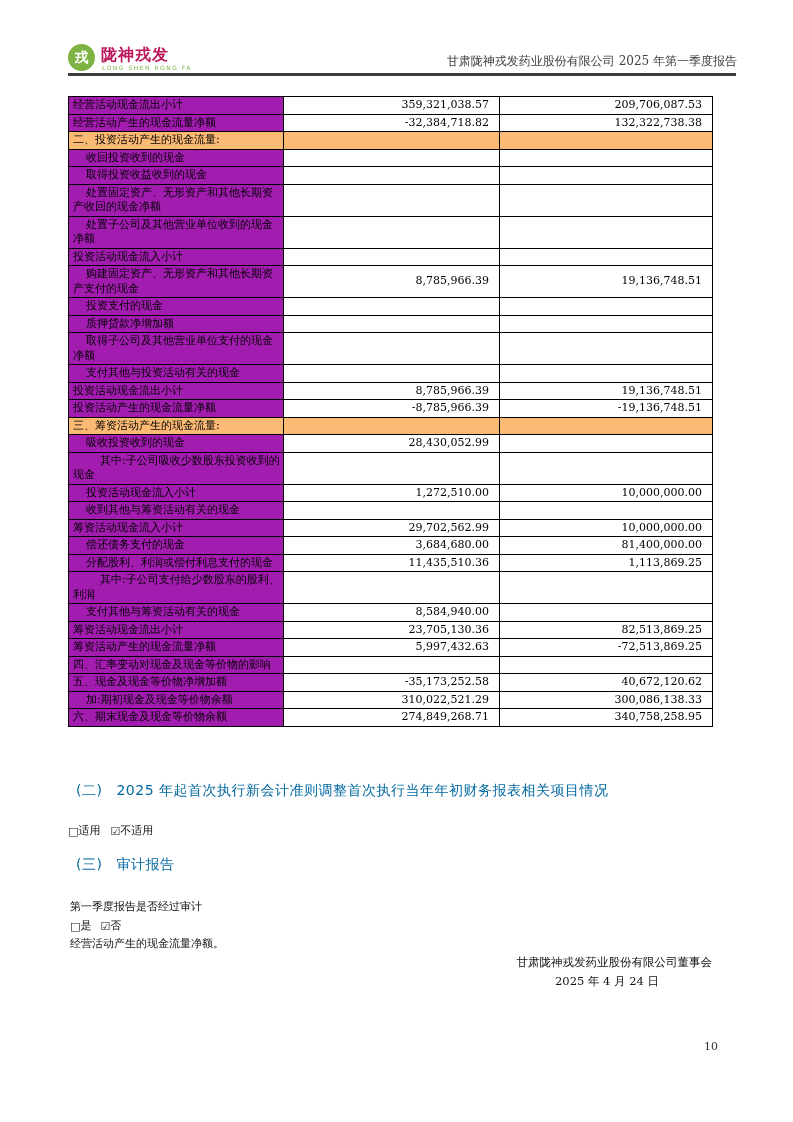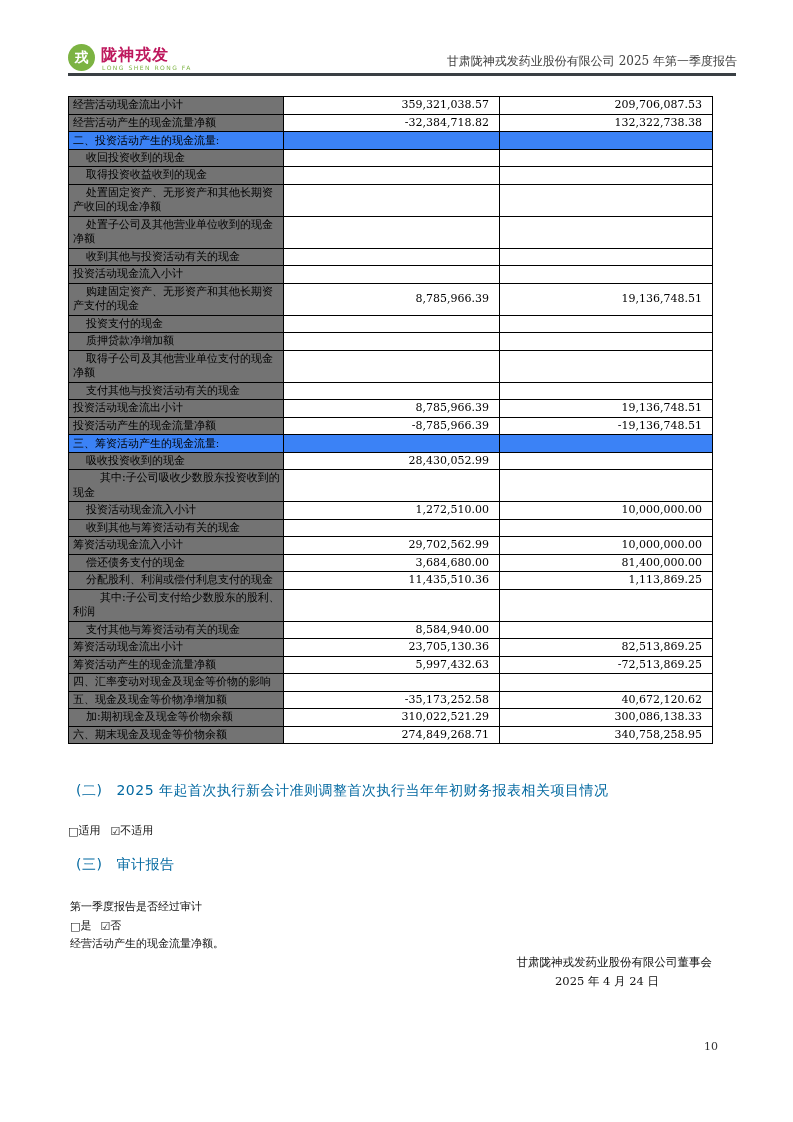--- a/index.html
+++ b/index.html
@@ -44,23 +44,23 @@
   }
   
   table.cf {
     position: absolute; top: 96px; left: 68px;
     width: 644px;
     border-collapse: collapse;
     font-size: 11px; line-height: 14.5px;
     table-layout: fixed;
   }
   table.cf td { border: 1px solid #000; vertical-align: middle; }
-  td.lbl { background: #737373; padding: 1px 2px 1px 4px; }
+  td.lbl { background: #a21caf; padding: 1px 2px 1px 4px; }
   td.num { background: #fff; text-align: right; padding: 1px 10px 1px 2px; }
-  tr.sec td { background: #3b82f6; font-family: Liberation Serif, serif; }
+  tr.sec td { background: #fdba74; }
   .ind0 { text-indent: 0; }
   .ind1 { text-indent: 13px; }
   .ind2 { text-indent: 27px; }
   
   .sec-heading {
     position: absolute; left: 76px;
     font-family: "DejaVu Sans", sans-serif;
     font-weight: normal; font-size: 14px; color: #0369a1;
     white-space: nowrap; letter-spacing: 0.5px;
   }
@@ -126,25 +126,20 @@
           <td class="lbl ind1">处置固定资产、无形资产和其他长期资产收回的现金净额</td>
           <td class="num"></td>
           <td class="num"></td>
         </tr>
         <tr>
           <td class="lbl ind1">处置子公司及其他营业单位收到的现金净额</td>
           <td class="num"></td>
           <td class="num"></td>
         </tr>
         <tr>
-          <td class="lbl ind1">收到其他与投资活动有关的现金</td>
-          <td class="num"></td>
-          <td class="num"></td>
-        </tr>
-        <tr>
           <td class="lbl ind0">投资活动现金流入小计</td>
           <td class="num"></td>
           <td class="num"></td>
         </tr>
         <tr>
           <td class="lbl ind1">购建固定资产、无形资产和其他长期资产支付的现金</td>
           <td class="num">8,785,966.39</td>
           <td class="num">19,136,748.51</td>
         </tr>
         <tr>

